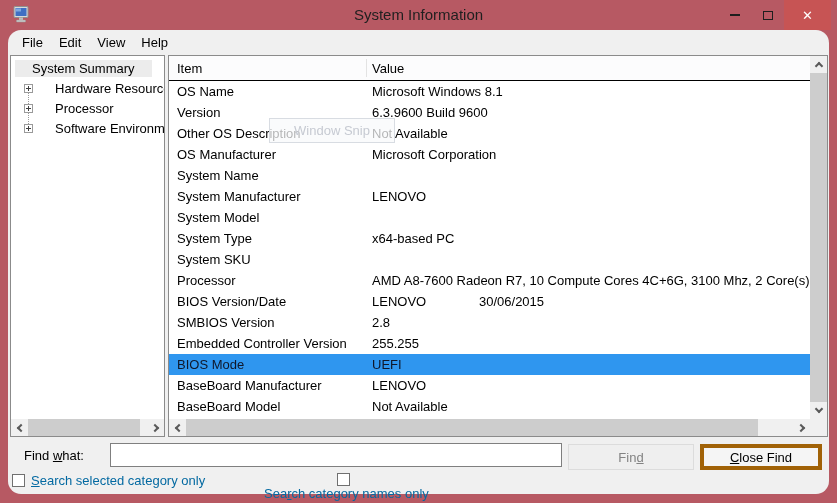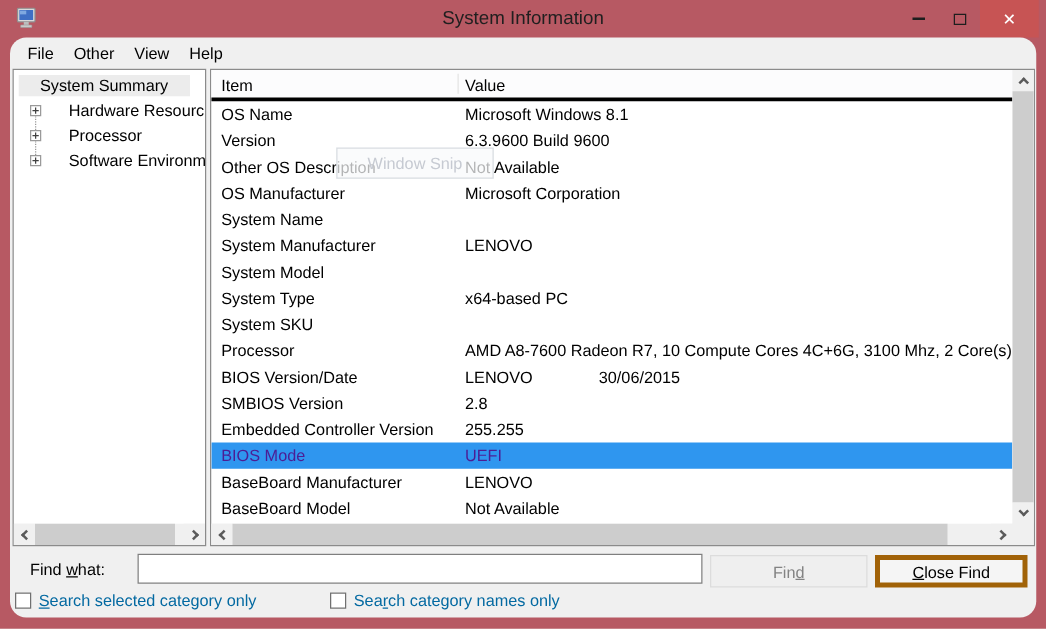--- a/index.html
+++ b/index.html
@@ -44,31 +44,31 @@
   .chev{display:inline-block;width:6px;height:6px;border-left:2px solid #5a5a5a;border-bottom:2px solid #5a5a5a;}
   .chev.left{transform:rotate(45deg);margin-left:2px;}
   .chev.right{transform:rotate(-135deg);margin-right:2px;}
   .chev.up{transform:rotate(135deg);margin-top:3px;}
   .chev.down{transform:rotate(-45deg);margin-bottom:3px;}
   .tree-pane .hscroll{width:153px;}
   .tree-pane .sb-thumb{flex:1;margin-right:7px;}
 
   
   .table-pane{position:absolute;left:160px;top:25px;width:660px;height:382px;background:#fff;border:1px solid var(--pane-border);overflow:hidden;}
-  .table-header{position:absolute;left:0;top:0;right:17px;height:25px;background:#fcfcfd;border-bottom:3px solid #000000;font-size:13px;color:#000;}
+  .table-header{position:absolute;left:0;top:0;right:17px;height:25px;background:#fcfcfd;border-bottom:1px solid #000000;font-size:13px;color:#000;}
   .table-header::before{content:"";position:absolute;left:197px;top:3px;bottom:3px;width:1px;background:#e3e3e3;}
   .col-item{position:absolute;left:8px;top:5px;}
   .col-value{position:absolute;left:203px;top:5px;}
   .table-body{position:absolute;left:0;top:25px;right:17px;bottom:17px;font-size:13px;color:#000;overflow:hidden;}
   .trow{display:flex;align-items:center;height:21px;white-space:nowrap;}
   .trow .c-item{flex:none;width:195px;padding-left:8px;overflow:hidden;}
   .trow .c-value{padding-left:8px;margin-left:0;}
   .trow .c-value:first-of-type{padding-left:0;margin-left:203px;}
   .trow .c-item + .c-value{margin-left:8px;padding-left:0;}
-  .trow.selected{background:var(--selection);color:#4c1d95;}
+  .trow.selected{background:var(--selection);color:#0f172a;}
   .ghost{position:absolute;left:100px;top:62px;width:126px;height:25px;display:flex;align-items:center;justify-content:center;
          font-size:13px;color:#c6cad2;background:rgba(248,249,251,0.72);border:1px solid rgba(208,212,219,0.8);}
   .vscroll{position:absolute;right:0;top:0;width:17px;height:363px;background:#f5f5f5;display:flex;flex-direction:column;align-items:center;}
   .vscroll .sb-thumb{flex:1;width:17px;}
   .table-pane .hscroll{width:658px;}
   .table-pane .hscroll .sb-thumb{width:572px;flex:none;}
   .table-pane .hscroll .sb-spacer{flex:1;}
   .table-pane .hscroll .corner{width:17px;height:17px;flex:none;background:#f0f0f0;}
 
   
@@ -77,21 +77,21 @@
   .find-input{position:absolute;left:102px;top:1px;width:452px;height:24px;border:1px solid #7f7f7f;background:#fff;font:13px "Liberation Sans",sans-serif;padding:0 4px;}
   .btn{position:absolute;top:2px;height:26px;font:13px "Liberation Sans",sans-serif;}
   .btn.find{left:560px;width:126px;background:#efefef;border:1px solid #dcdcdc;color:#838383;}
   .btn.close-find{left:692px;width:122px;background:#f5f5f5;border:4px solid #a16207;color:#000;}
   .mn{text-decoration:underline;}
 
   
   .checkbox-row{position:absolute;left:0;top:443px;width:100%;height:20px;font-size:13px;color:#0369a1;padding-left:20px;}
   .cb-group{position:absolute;top:0;display:flex;align-items:center;}
   .cb-group.g1{left:4px;}
-  .cb-group.g2{left:256px;}
+  .cb-group.g2{left:256px;flex-direction:column;}
   .cb{width:13px;height:13px;border:1px solid #707070;background:#fff;margin-right:6px;flex:none;}
 </style>
 </head>
 <body>
 
 <div class="window">
 
   <div class="titlebar">
     <span class="app-icon">
       <svg width="18" height="17" viewBox="0 0 18 17">
@@ -113,21 +113,21 @@
       <button class="ctl close">
           <span>✕</span>
         </button>
     </div>
   </div>
 
   <div class="client">
 
     <div class="menubar">
         <span class="menu-item">File</span>
-        <span class="menu-item">Other</span>
+        <span class="menu-item">Edit</span>
         <span class="menu-item">View</span>
         <span class="menu-item">Help</span>
       </div>
 
     <div class="tree-pane">
       <span class="tree-guide"></span>
       <div class="tree-items">
           <div class="tree-item">
             <span class="tree-label selected">System Summary</span>
           </div>

